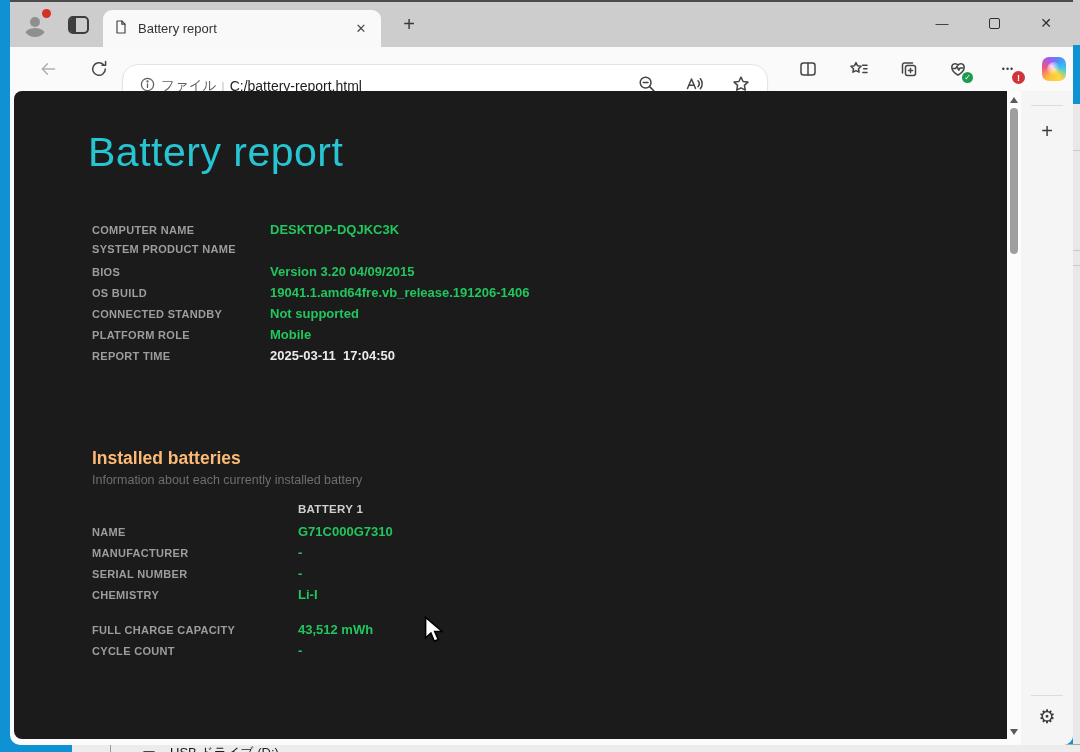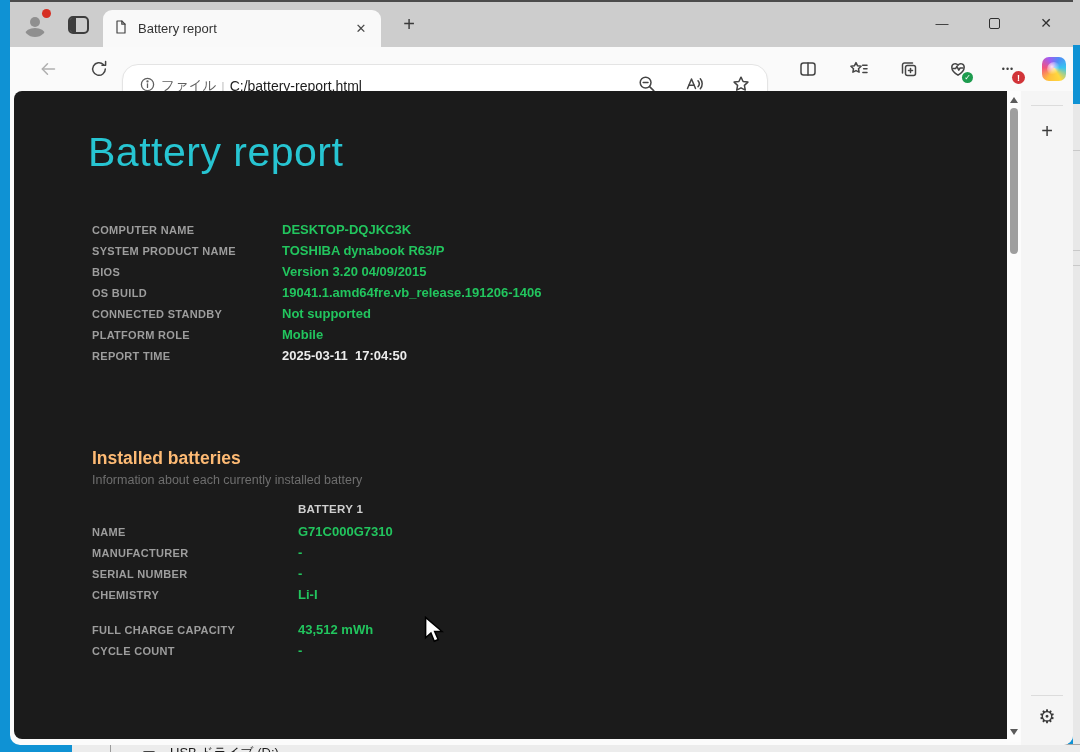--- a/index.html
+++ b/index.html
@@ -59,21 +59,21 @@
   .copilot::after { content:""; position:absolute; left:5px; top:5px; width:14px; height:14px; border-radius:50%;
     background:radial-gradient(circle at 35% 35%, rgba(255,255,255,.85), rgba(255,255,255,0) 60%); }
 
   
   .content { position:absolute; left:4px; top:89px; width:993px; height:648px; background:#1b1b1b;
     border-radius:8px 0 0 8px; color:#d6d6d6; }
   .report-title { position:absolute; left:74px; top:38px; font-size:41px; font-weight:300; letter-spacing:.5px; }
   .sys-table { position:absolute; left:78px; top:131px; }
   .bat-table { position:absolute; left:78px; top:412px; }
   .row { display:grid; align-items:baseline; height:21px; }
-  .sys-table .row { grid-template-columns:178px auto;gap:12px; }
+  .sys-table .row { grid-template-columns:178px auto; }
   .bat-table .row { grid-template-columns:206px auto; }
   .lbl { font-size:11px; font-weight:bold; color:#9d9d9d; letter-spacing:.3px; }
   .val { font-size:13px; color:#22c55e; white-space:pre;font-weight:bold; }
   .val.strong { font-weight:bold; color:#ececec; }
   .col-head { font-size:11.5px; font-weight:bold; color:#cfcfcf; letter-spacing:.3px; }
   .gap-top { margin-top:14px; }
   .section-head { position:absolute; left:78px; top:357px; }
   .section-title { font-size:17.5px; font-weight:bold; }
   .section-sub { margin-top:4px; font-size:12.5px; color:#6e6e6e; }
 
@@ -254,21 +254,20 @@
     <div class="content">
       <h1 class="report-title" style="color:#27c5d2">Battery report</h1>
 
       <div class="sys-table">
         <div class="row">
           <span class="lbl">COMPUTER NAME</span>
           <span class="val">DESKTOP-DQJKC3K</span>
         </div>
         <div class="row">
           <span class="lbl">SYSTEM PRODUCT NAME</span>
-          <span class="val">TOSHIBA dynabook R63/P</span>
         </div>
         <div class="row">
           <span class="lbl">BIOS</span>
           <span class="val">Version 3.20 04/09/2015</span>
         </div>
         <div class="row">
           <span class="lbl">OS BUILD</span>
           <span class="val">19041.1.amd64fre.vb_release.191206-1406</span>
         </div>
         <div class="row">

